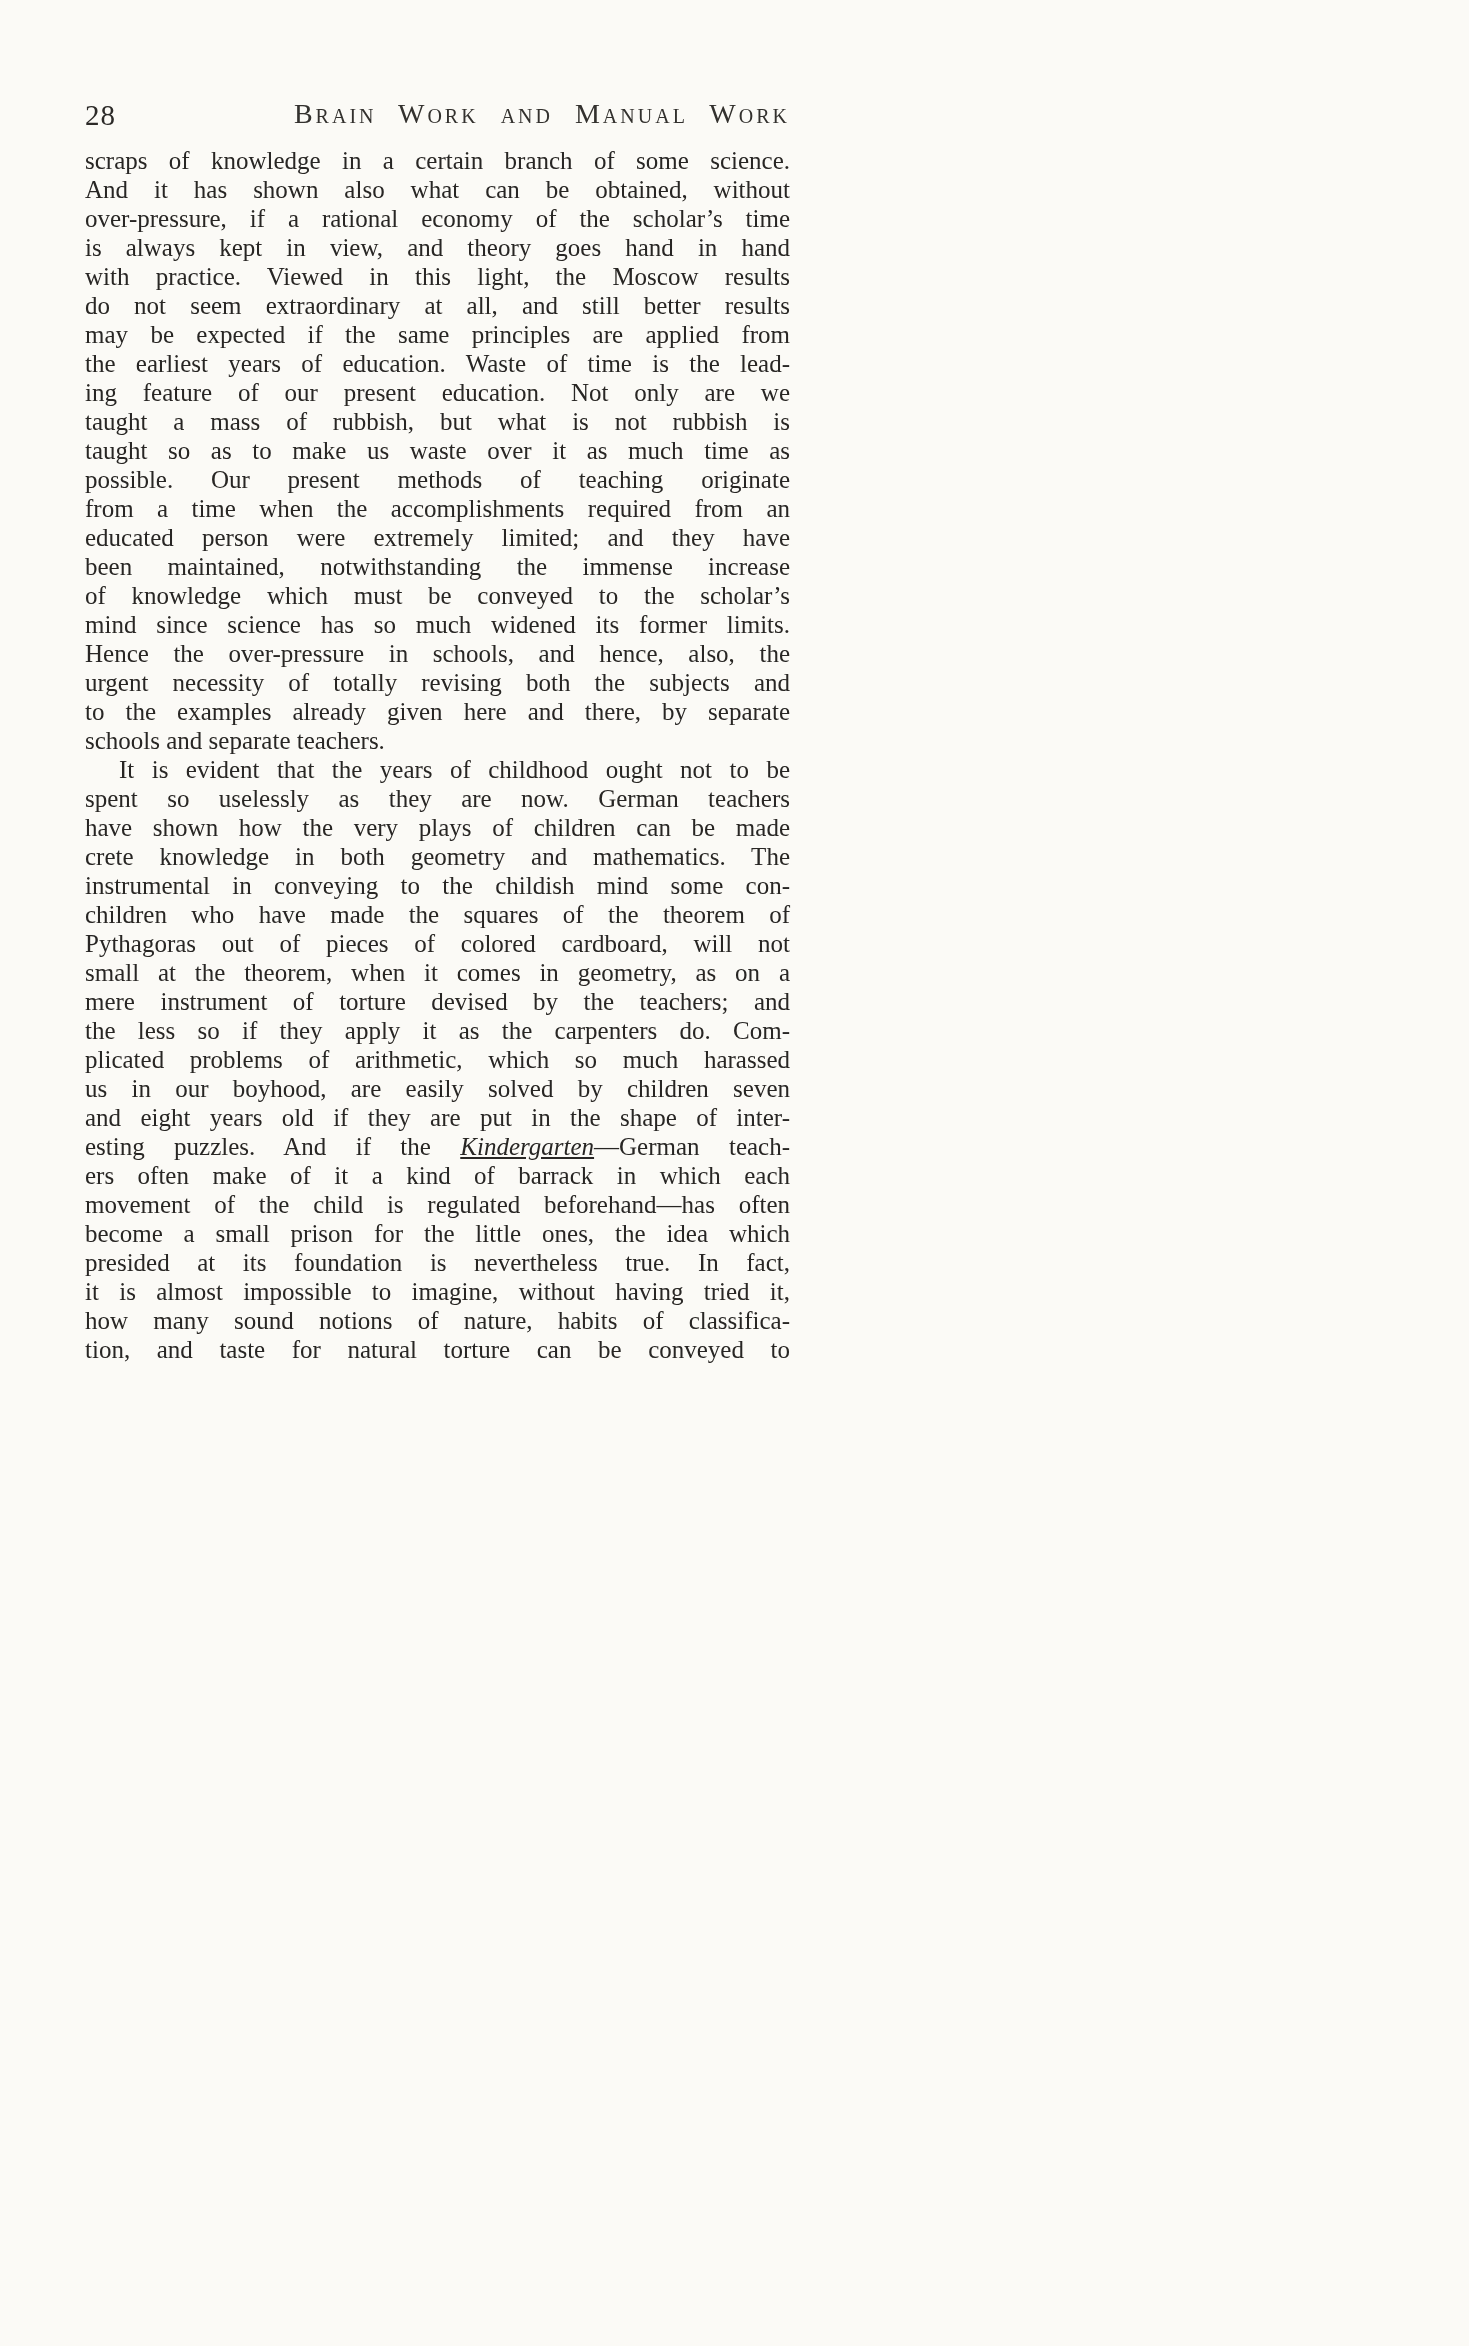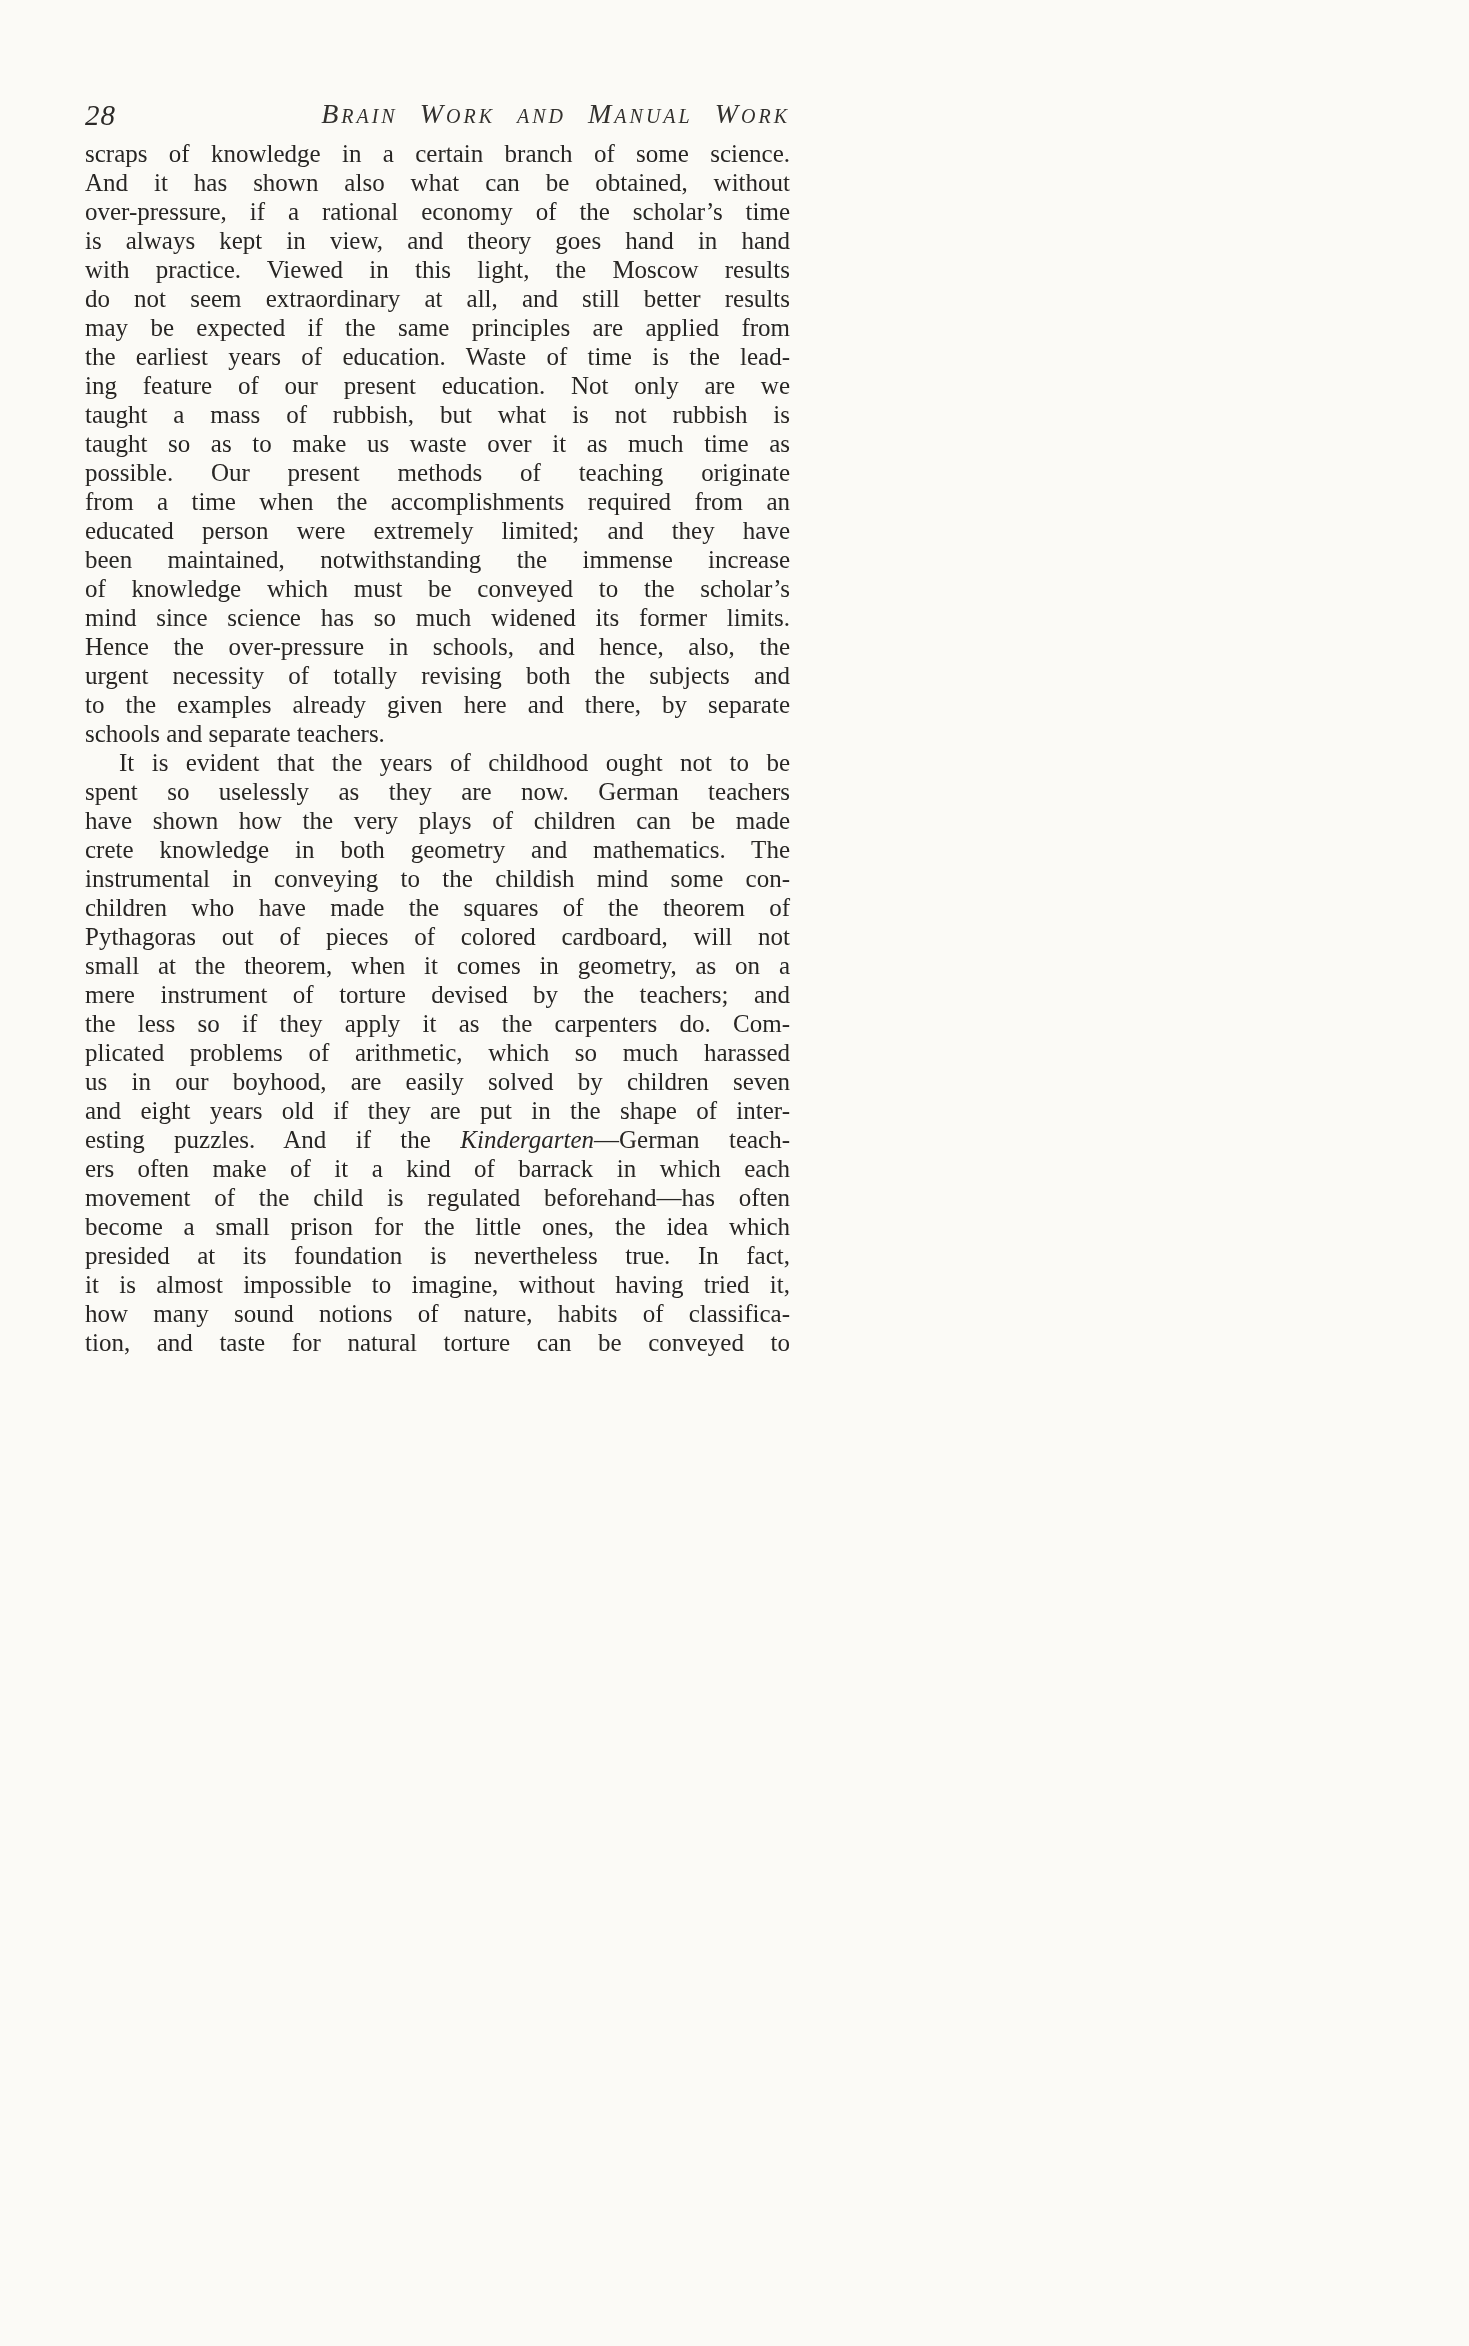--- a/index.html
+++ b/index.html
@@ -17,22 +17,21 @@
   }
   .page {
     position: absolute;
     left: 85px;
     top: 98px;
     width: 705px;
   }
   .header {
     position: relative;
     height: 38px;
-    margin-bottom: 3px;
-    font-style: italic;
+    margin-bottom: 10px;
   }
   .pagenum {
     position: absolute;
     left: 0;
     top: 1px;
     font-size: 29px;
     letter-spacing: 1px;
     color: #2c2a28;
   }
   .running-title {
@@ -58,20 +57,21 @@
     white-space: normal;
   }
   .line.last {
     text-align-last: left;
   }
   .line.indent {
     text-indent: 34px;
   }
   .line i {
     font-style: italic;
+    text-decoration: underline;
   }
 </style>
 </head>
 <body>
 
 <div class="page">
   <div class="header">
     <span class="pagenum">28</span>
     <span class="running-title">Brain Work and Manual Work</span>
   </div>

